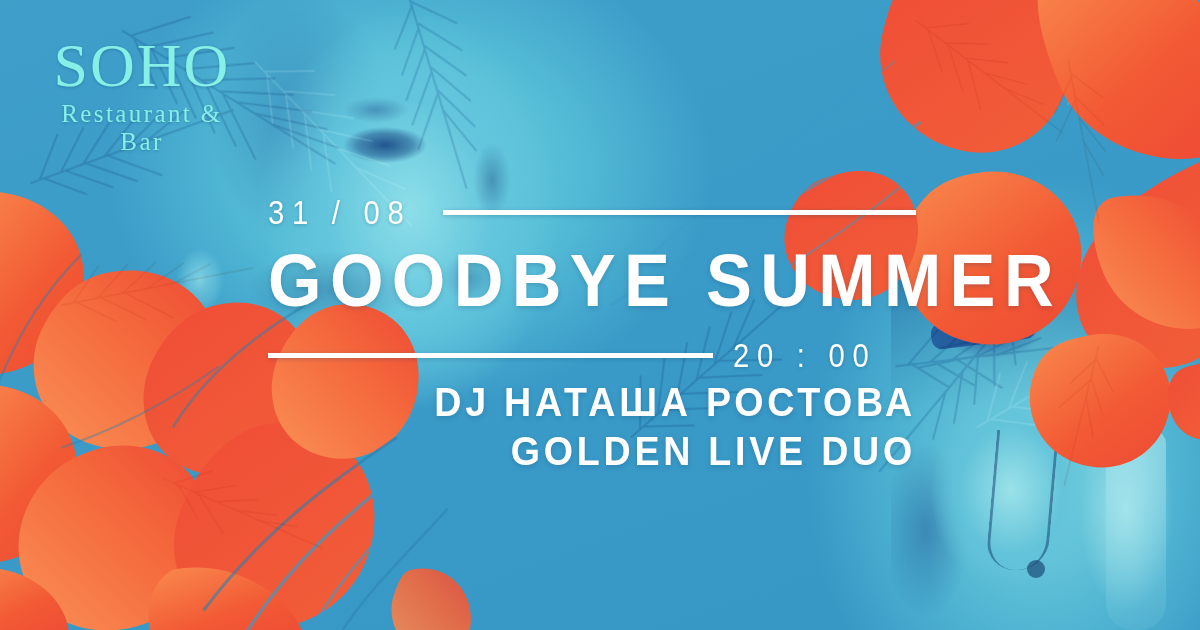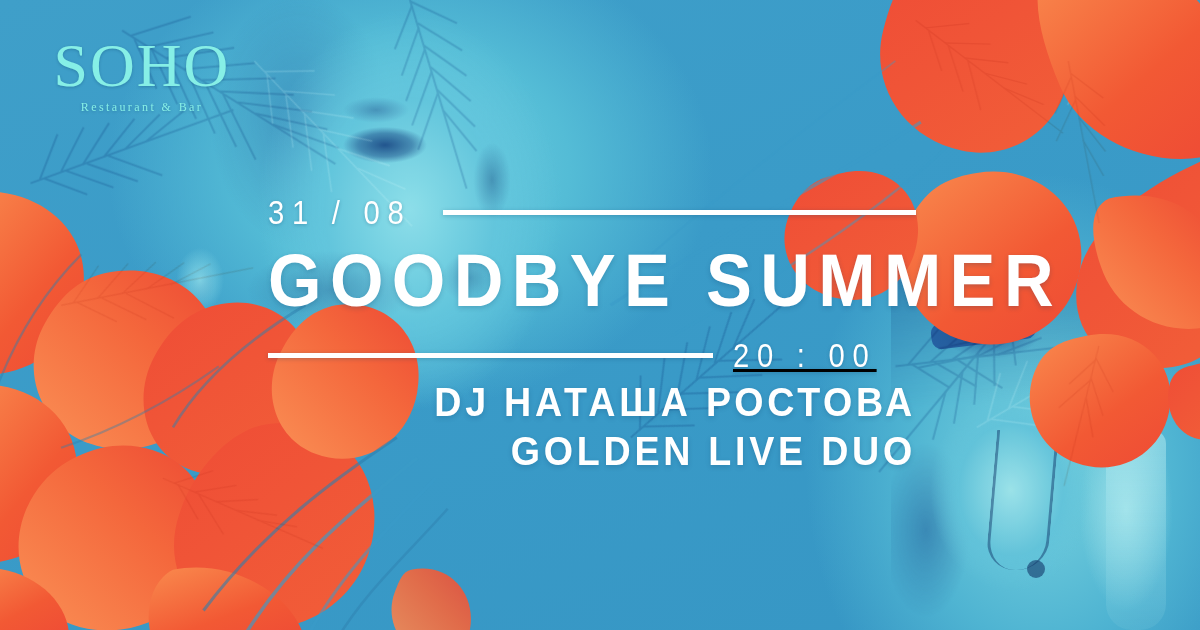--- a/index.html
+++ b/index.html
@@ -101,21 +101,21 @@
     position:absolute;left:42px;top:34px;width:200px;
     text-align:center;color:#86efe6;
     text-shadow:0 1px 3px rgba(10,60,100,.30);
   }
   .logo-word{
     font-family:"Liberation Serif",serif;
     font-size:62px;line-height:1;letter-spacing:2px;font-weight:400;
   }
   .logo-sub{
     font-family:"Liberation Serif",serif;
-    font-size:12px;letter-spacing:2.4px;margin-top:4px;font-weight:400;
+    font-size:25px;letter-spacing:2.4px;margin-top:4px;font-weight:400;
   }
 
   .content{position:absolute;left:268px;top:190px;width:648px;}
 
   .row-date{display:flex;align-items:center;gap:8px;height:44px;}
   .date-txt{
     color:#fff;font-size:34px;font-weight:400;letter-spacing:9px;
     font-family:"Liberation Sans",sans-serif;
     transform:scaleX(.86);transform-origin:left center;white-space:nowrap;
     text-shadow:0 1px 4px rgba(12,60,100,.28);
@@ -123,21 +123,21 @@
   .rule{flex:1;height:5px;background:#fff;box-shadow:0 1px 4px rgba(12,60,100,.25);}
 
   .headline{
     margin-top:10px;
     color:#fff;font-size:74px;font-weight:bold;line-height:1;
     letter-spacing:9px;white-space:nowrap;
     transform:scaleX(.93);transform-origin:left center;
     text-shadow:0 2px 6px rgba(12,60,100,.22);
   }
 
-  .row-time{display:flex;align-items:center;gap:20px;height:46px;margin-top:14px;text-decoration:underline;}
+  .row-time{display:flex;align-items:center;gap:20px;height:46px;margin-top:14px;}
   .rule-left{width:445px;height:5px;background:#fff;box-shadow:0 1px 4px rgba(12,60,100,.25);}
   .time-txt{
     color:#fff;font-size:34px;font-weight:400;letter-spacing:9px;
     transform:scaleX(.86);transform-origin:left center;white-space:nowrap;
     text-shadow:0 1px 4px rgba(12,60,100,.28);
   }
 
   .artists{text-align:right;}
   .artist{
     color:#fff;font-size:40px;font-weight:bold;line-height:1.22;

